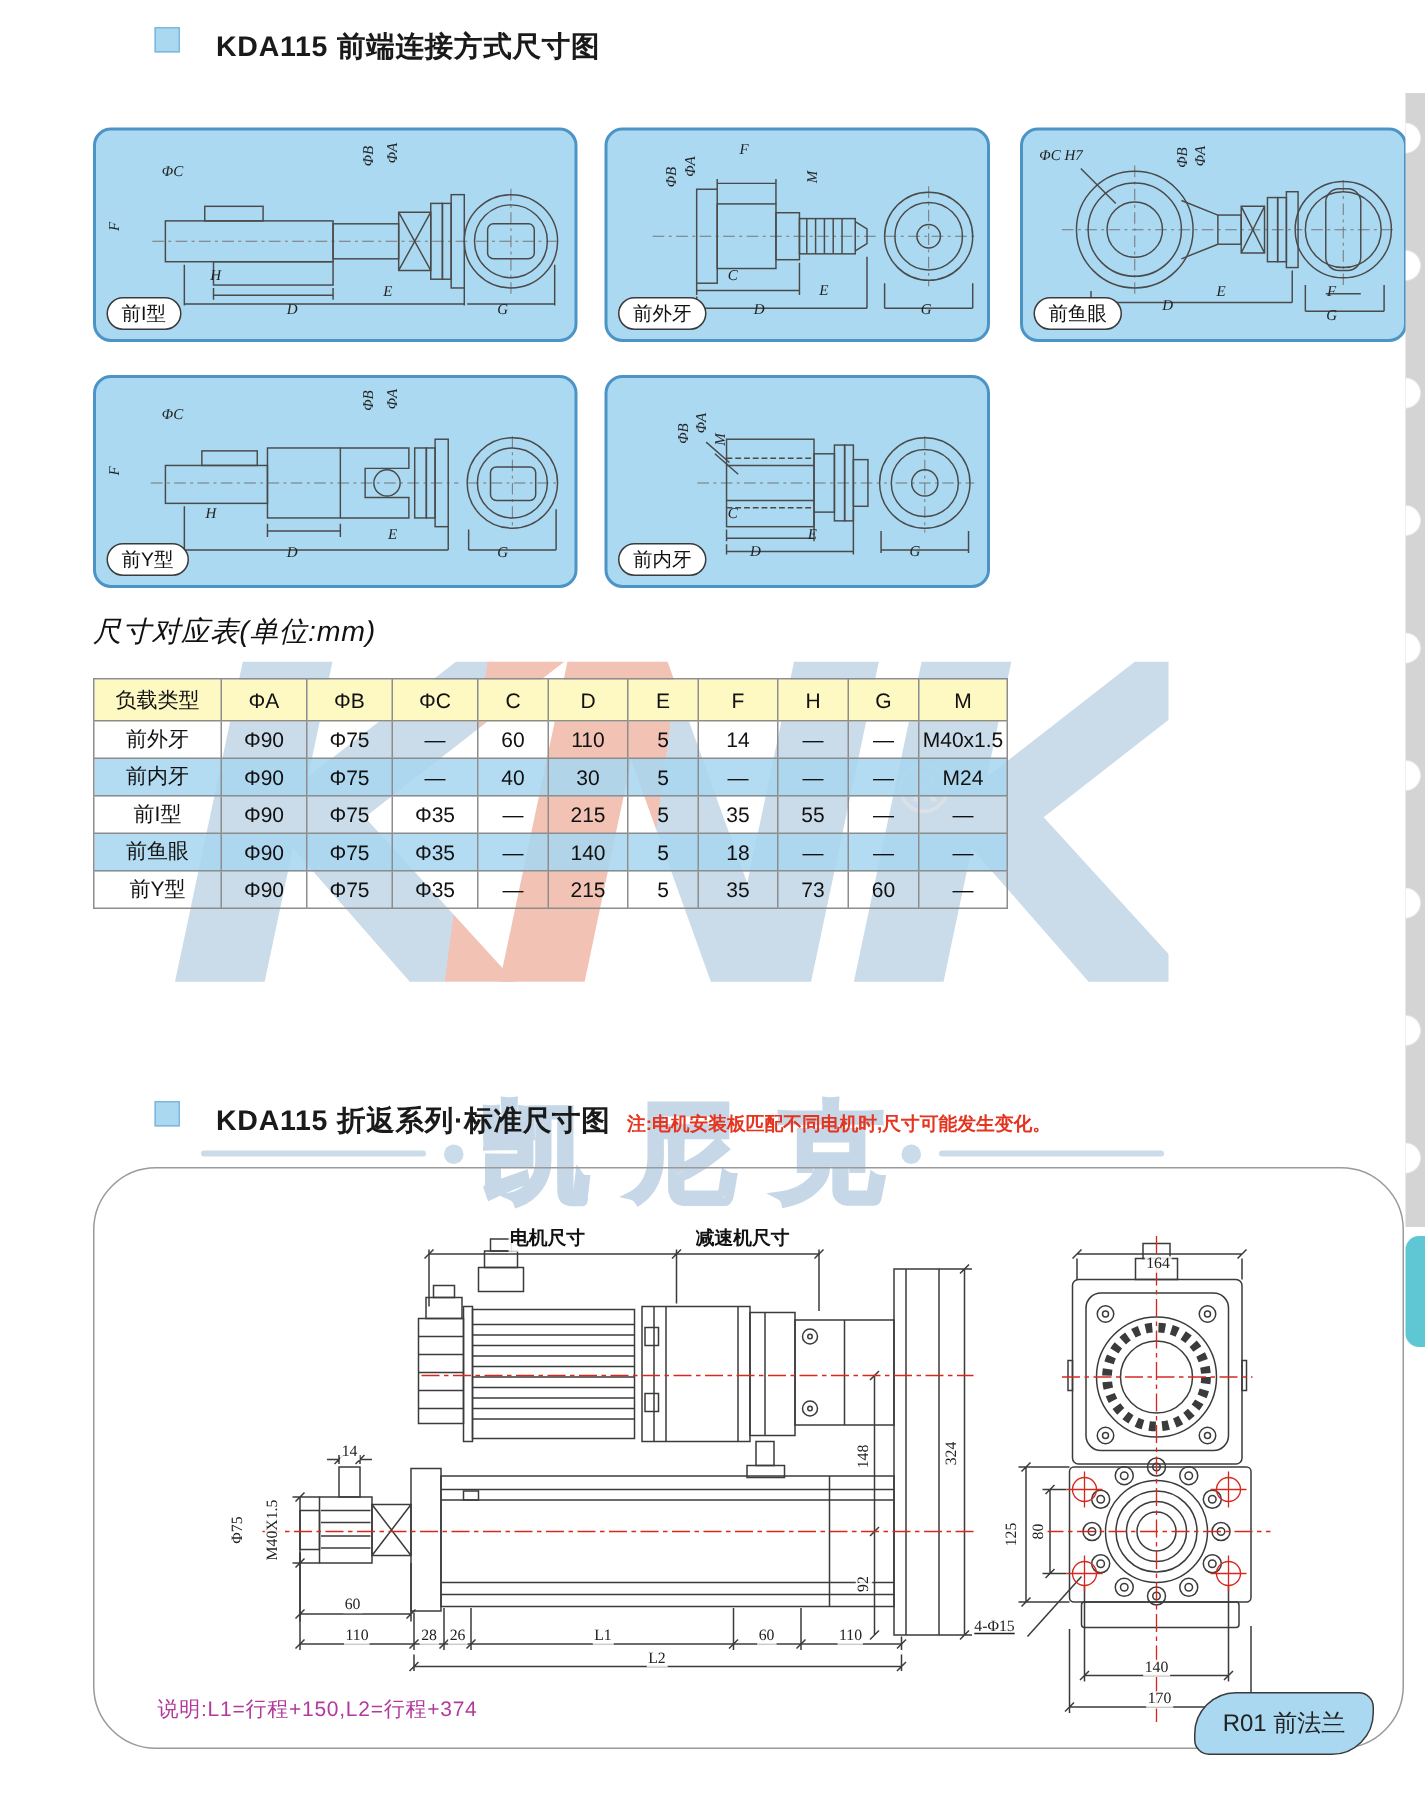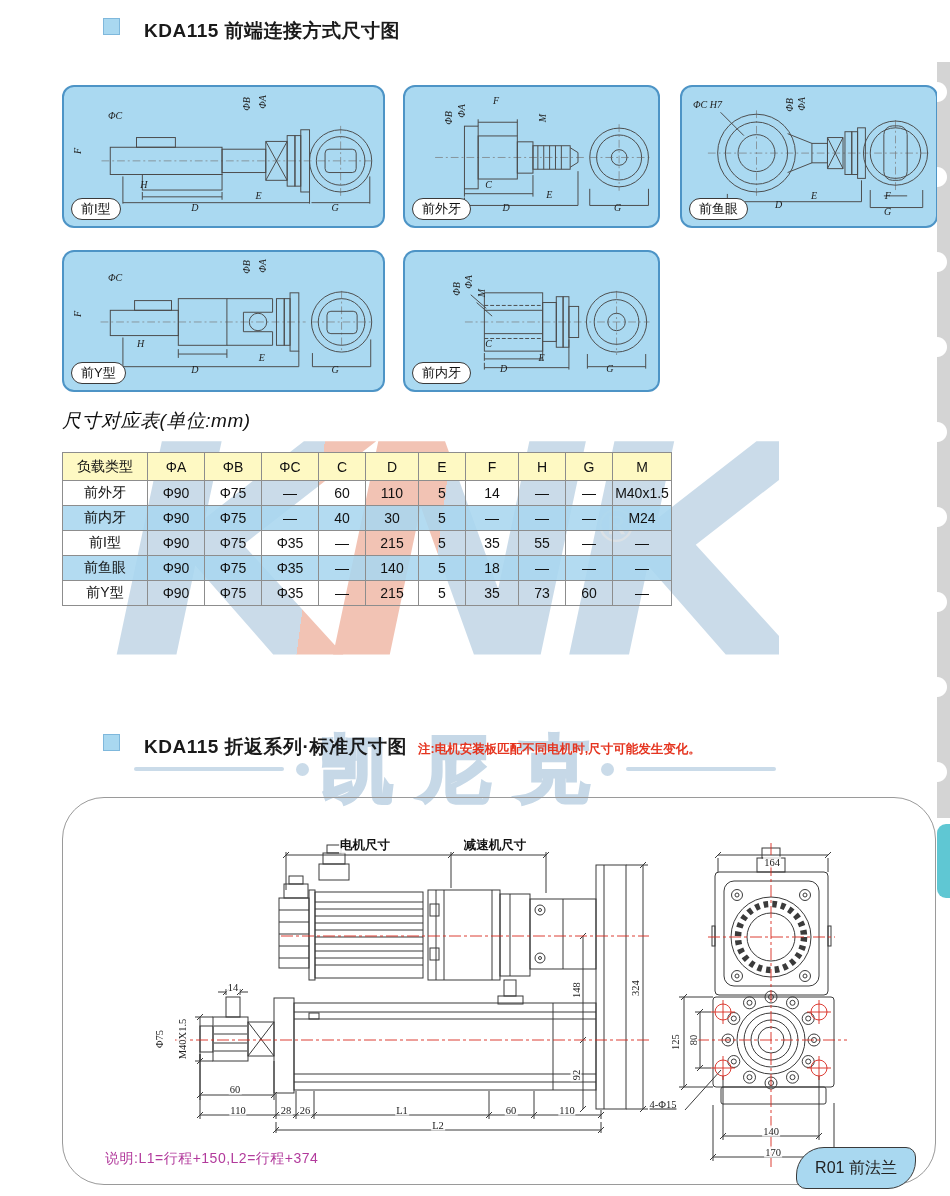--- a/index.html
+++ b/index.html
@@ -57,21 +57,21 @@
   table.dims thead th{background:#fef9c3;font-weight:normal;height:21px;}
   table.dims tbody tr:nth-child(even){background:rgba(168,214,239,.88);}
   table.dims th:nth-child(1){width:80px;}
   table.dims th:nth-child(2),table.dims th:nth-child(3),table.dims th:nth-child(4){width:52px;}
   table.dims th:nth-child(5),table.dims th:nth-child(7),table.dims th:nth-child(9),
   table.dims th:nth-child(10){width:42px;}
   table.dims th:nth-child(6),table.dims th:nth-child(8){width:48px;}
   table.dims th:nth-child(11){width:54px;}
   
   .big-panel{position:absolute;left:62px;top:778px;width:874px;height:388px;
-    border:1.5px solid #9a9a9a;border-radius:42px;box-sizing:border-box;z-index:1;margin-top:19px;}
+    border:1.5px solid #9a9a9a;border-radius:42px;box-sizing:border-box;z-index:1;}
   .big-panel svg.main{position:absolute;inset:0;width:871px;height:385px;}
   .dlabels{position:absolute;inset:0;z-index:2;}
   .dlabel{position:absolute;font-family:"Liberation Serif",serif;font-size:10.5px;color:#222;
     transform:translate(-50%,-50%);white-space:nowrap;background:rgba(255,255,255,.85);padding:0 1px;}
   .dlabel.rot{transform:translate(-50%,-50%) rotate(-90deg);}
   .dlabel.b{font-family:"Liberation Sans",sans-serif;font-size:12.5px;font-weight:bold;color:#111;}
   .dlabel.u{text-decoration:underline;}
   .magenta-note{position:absolute;left:42px;top:352px;font-size:14px;color:#b23a9c;z-index:3;letter-spacing:.5px;}
   .r01-tab{position:absolute;left:733px;top:349px;width:118px;height:40px;background:#a9d8f0;
     border:1.6px solid #3a3a3a;border-radius:28px 10px 28px 10px;display:flex;align-items:center;

